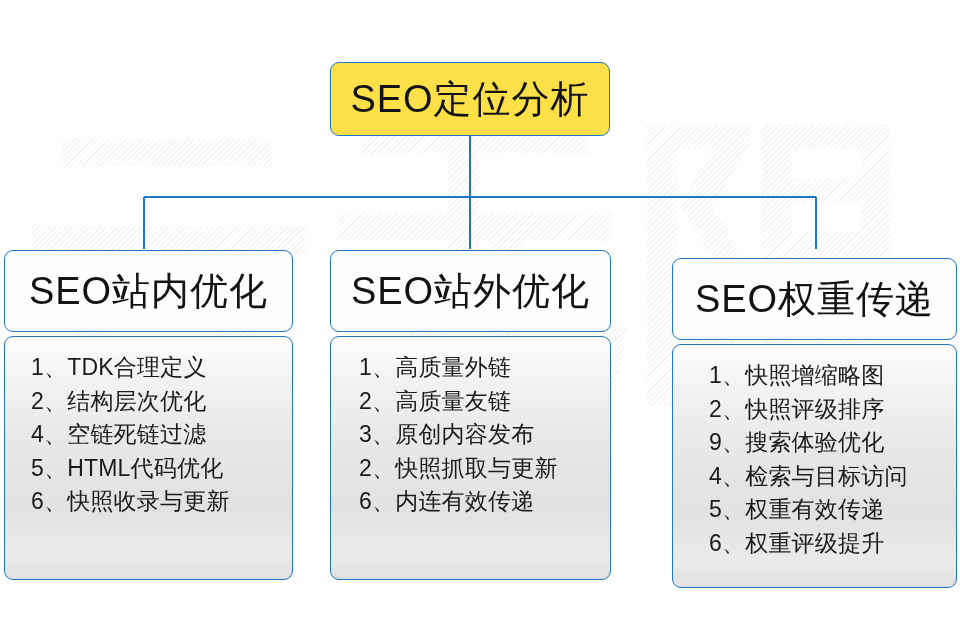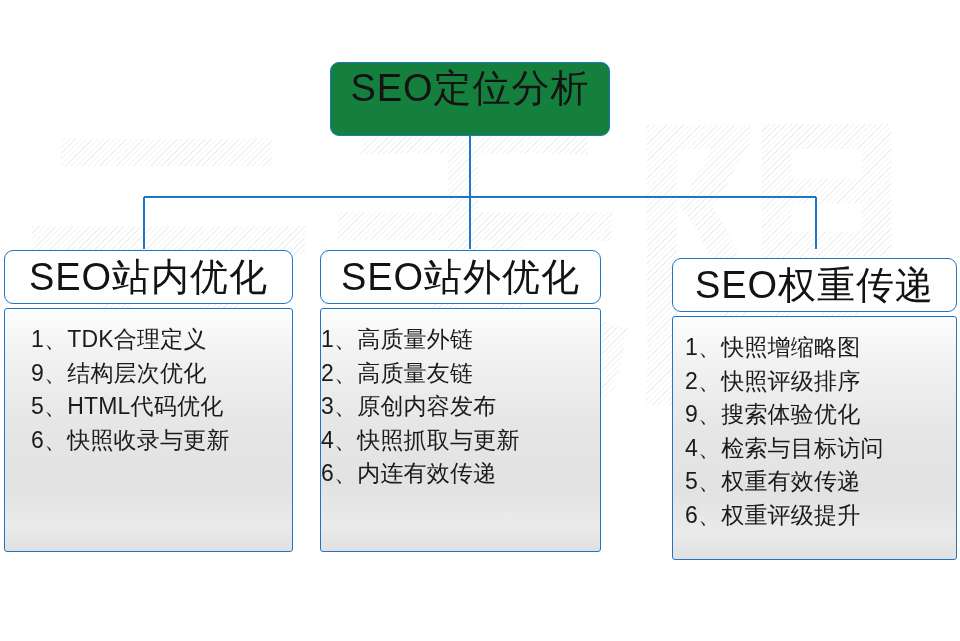--- a/index.html
+++ b/index.html
@@ -53,52 +53,52 @@
   
   .node{
     position:absolute;
     z-index:2;
   }
   .root-box{
     left:330px; top:62px;
     width:280px; height:74px;
     border:1.6px solid #1f76c4;
     border-radius:9px;
-    background:#15803d;
-    display:flex; align-items:flex-start; justify-content:center;
+    background:#fde047;
+    display:flex; align-items:center; justify-content:center;
   }
   .root-title{
     font-size:38px;
     color:#131313;
     letter-spacing:1px;
     font-weight:400;
   }
 
   .column{ position:absolute; z-index:2; }
   .col-head{
     width:100%;
-    height:54px;
+    height:82px;
     border:1.6px solid #1f76c4;
     border-radius:9px;
     background:#fefefe;
     display:flex; align-items:center; justify-content:center;
   }
   .col-head-title{
     font-size:38px;
     color:#131313;
     letter-spacing:1px;
     font-weight:400;
     white-space:nowrap;
   }
   .col-body{
     width:100%;
     height:244px;
     margin-top:4px;
     border:1.6px solid #1f76c4;
-    border-radius:3px;
+    border-radius:9px;
     background:linear-gradient(to bottom,
         #fdfdfd 0%,
         #f2f2f2 18%,
         #e6e6e6 48%,
         #e2e2e2 72%,
         #ebebeb 90%,
         #e0e0e0 100%);
     padding:14px 0 12px 0;
     display:flex;
     flex-direction:column;
@@ -107,22 +107,22 @@
   .col-body ul{ list-style:none; }
   .col-body li{
     font-size:23px;
     line-height:33.5px;
     color:#1b1b1b;
     white-space:nowrap;
     letter-spacing:.2px;
   }
   
   #col-0 .col-body ul{ padding-left:26px; }
-  #col-1 .col-body ul{ }
-  #col-2 .col-body ul{ padding-left:12px; }
+  #col-1 .col-body ul{ padding-left:28px; }
+  #col-2 .col-body ul{ padding-left:36px; }
 </style>
 </head>
 <body>
 
 <div id="watermark">
   <div class="wm-text">云无限</div>
 </div>
 
 <svg id="connectors" viewBox="0 0 960 641" width="960" height="641" aria-hidden="true">
   <g stroke="#1f76c4" stroke-width="1.6" fill="none" shape-rendering="crispEdges">
@@ -143,37 +143,38 @@
   <span class="root-title">SEO定位分析</span>
 </div>
 
 <div class="column" id="col-0" style="left:4px; top:250px; width:289px;">
   <div class="col-head">
     <span class="col-head-title">SEO站内优化</span>
   </div>
   <div class="col-body">
     <ul>
       <li>1、TDK合理定义</li>
-      <li>9、结构层次优化</li>
+      <li>2、结构层次优化</li>
+      <li>4、空链死链过滤</li>
       <li>5、HTML代码优化</li>
       <li>6、快照收录与更新</li>
     </ul>
   </div>
 </div>
 
-<div class="column" id="col-1" style="left:320px; top:250px; width:281px;">
+<div class="column" id="col-1" style="left:330px; top:250px; width:281px;">
   <div class="col-head">
     <span class="col-head-title">SEO站外优化</span>
   </div>
   <div class="col-body">
     <ul>
       <li>1、高质量外链</li>
       <li>2、高质量友链</li>
       <li>3、原创内容发布</li>
-      <li>4、快照抓取与更新</li>
+      <li>2、快照抓取与更新</li>
       <li>6、内连有效传递</li>
     </ul>
   </div>
 </div>
 
 <div class="column" id="col-2" style="left:672px; top:258px; width:285px;">
   <div class="col-head">
     <span class="col-head-title">SEO权重传递</span>
   </div>
   <div class="col-body">

